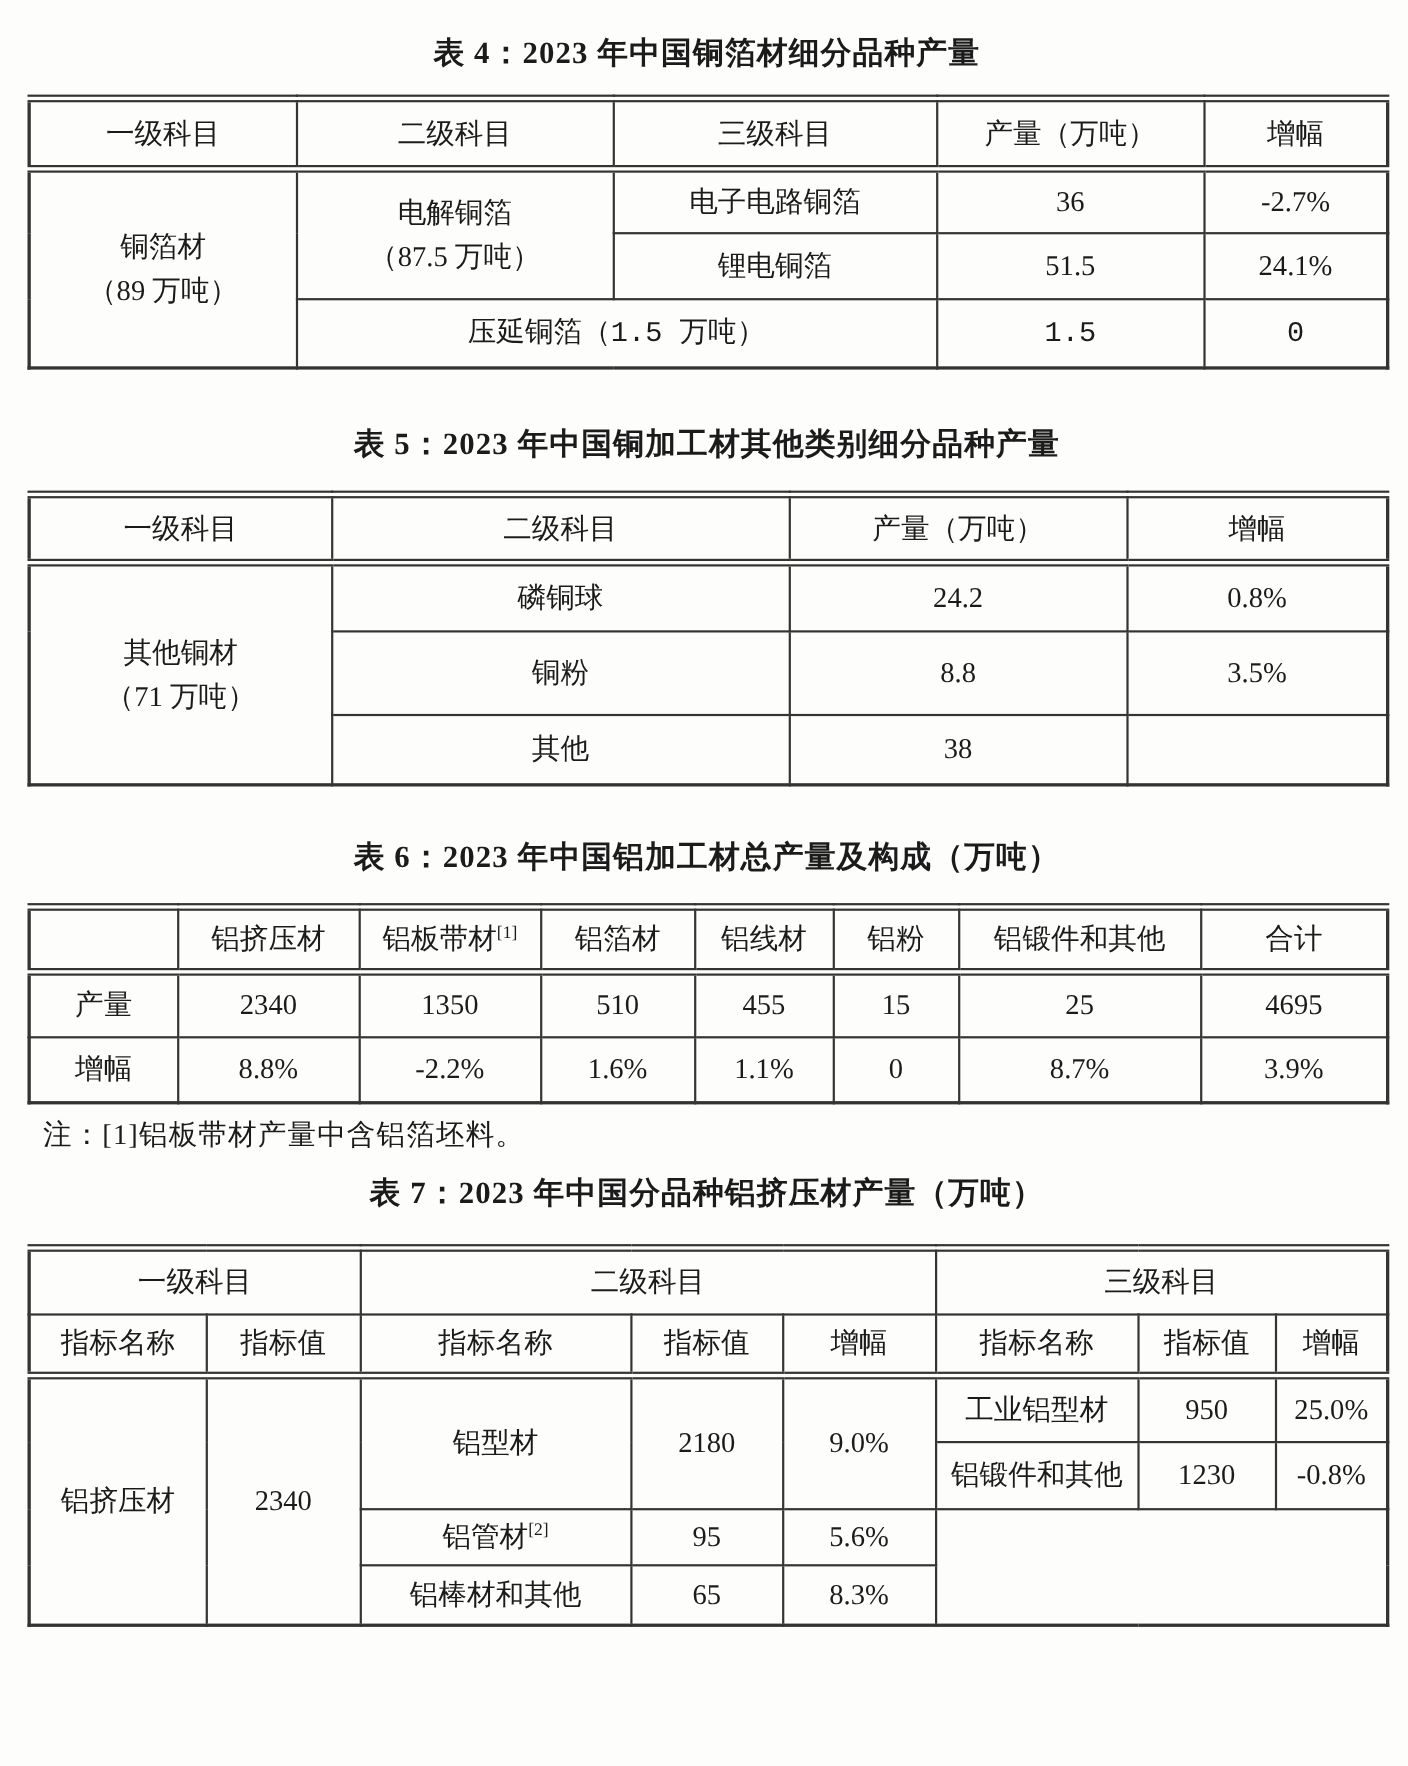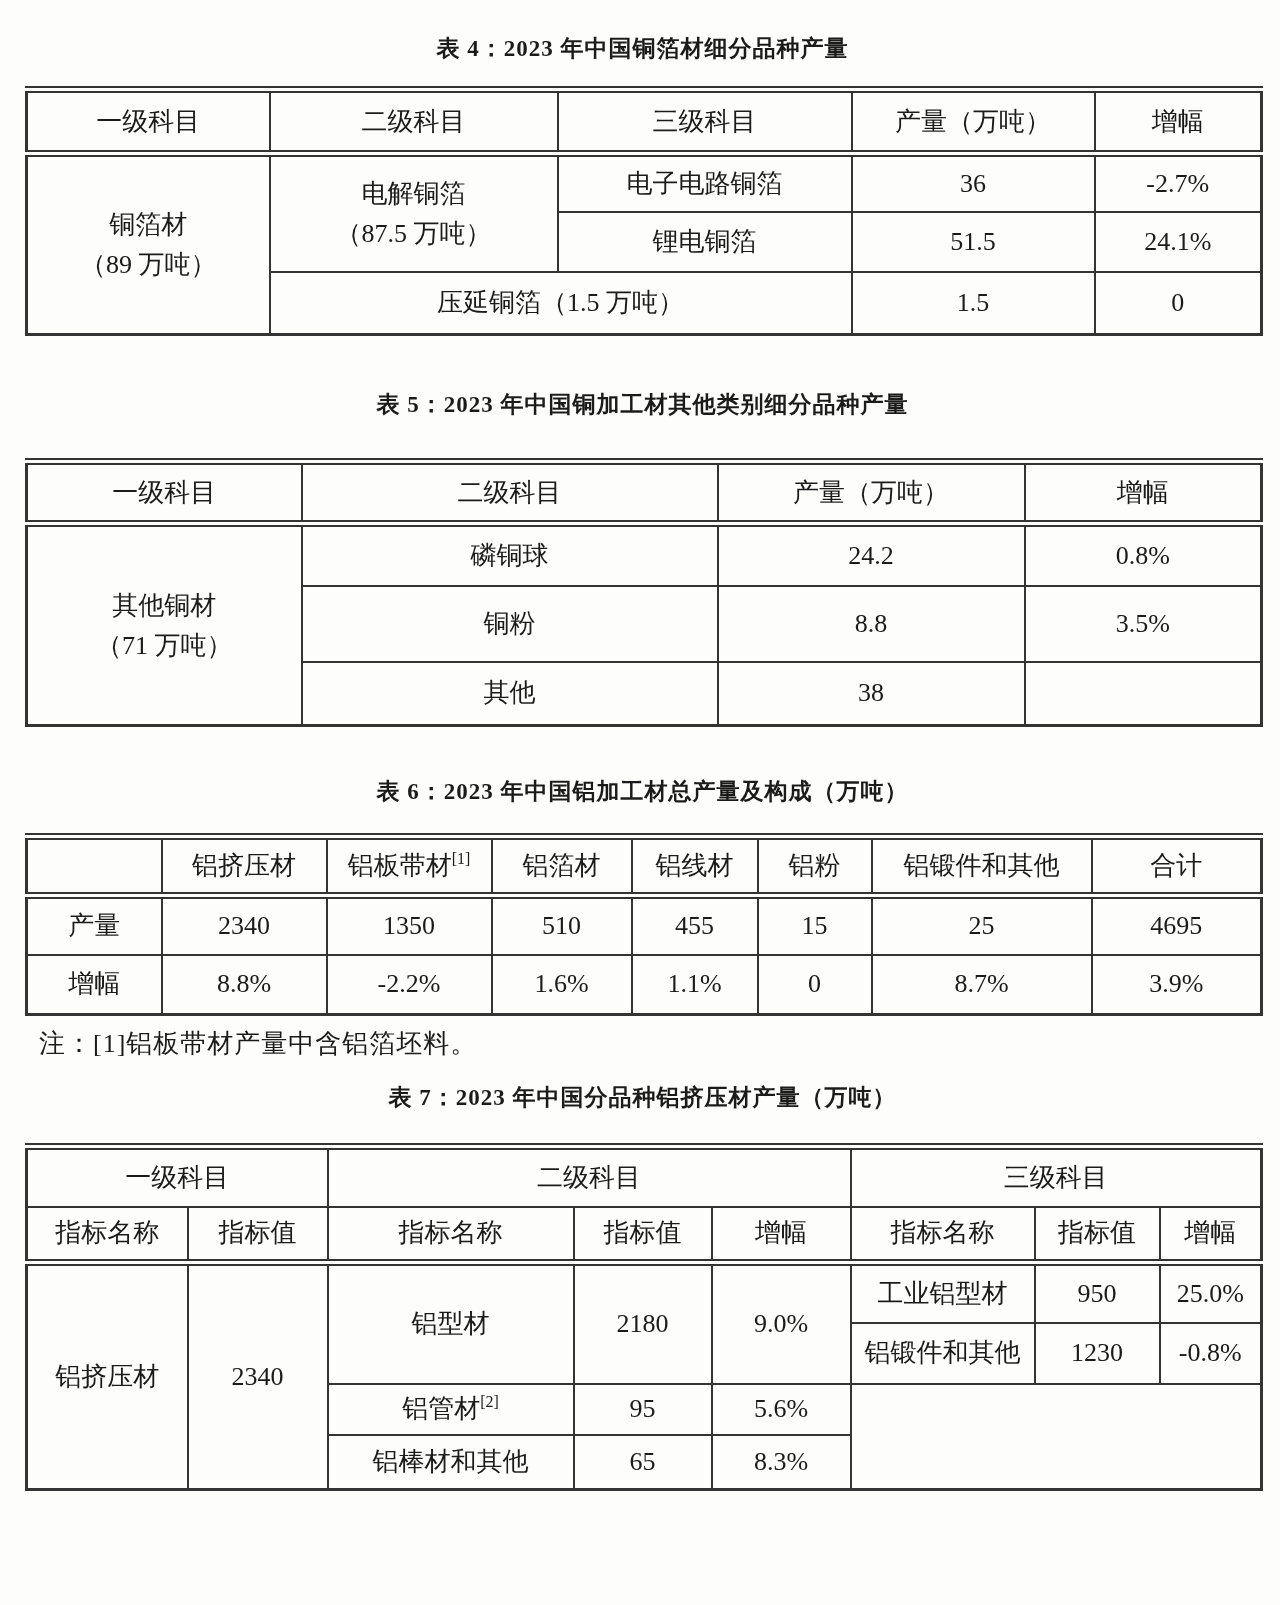--- a/index.html
+++ b/index.html
@@ -14,29 +14,29 @@
     color:var(--txt);
     font-family:"Liberation Serif","DejaVu Serif",serif;
     -webkit-font-smoothing:antialiased;
   }
   .sheet{
     box-sizing:border-box;
     width:1280px;
     padding:16px 20px 40px 25px;
   }
   .tbl-title{
-    font-size:23px;
+    font-size:28px;
     font-weight:bold;
     text-align:center;
     line-height:34px;
     width:1235px;
     letter-spacing:1px;
   }
   #t4-title{margin:16px 0 20px;}
-  #t5-title{margin:52px 0 36px;}
+  #t5-title{margin:52px 0 24px;}
   #t6-title{margin:48px 0 24px;}
   #t7-title{margin:22px 0 28px;}
   table{
     border-collapse:collapse;
     table-layout:fixed;
     width:1235px;
     border:3px solid var(--bc);
     border-top:7px double var(--bc);
   }
   th,td{
@@ -57,21 +57,21 @@
     font-size:26px;
     line-height:30px;
     margin:13px 0 0 14px;
     letter-spacing:1px;
   }
   #note2{margin-top:17px;}
   
   #t4 tr:nth-child(1){height:64px;}
   #t4 tr:nth-child(2){height:58px;}
   #t4 tr:nth-child(3){height:60px;}
-  #t4 tr:nth-child(4){height:63px;}
+  #t4 tr:nth-child(4){height:63px;font-family:Liberation Mono, monospace;}
   #t5 tr:nth-child(1){height:62px;}
   #t5 tr:nth-child(2){height:62px;}
   #t5 tr:nth-child(3){height:76px;margin-top:32px;}
   #t5 tr:nth-child(4){height:64px;}
   #t6 tr:nth-child(1){height:59px;}
   #t6 tr:nth-child(2){height:59px;}
   #t6 tr:nth-child(3){height:60px;}
   #t7 tr:nth-child(1){height:60px;}
   #t7 tr:nth-child(2){height:56px;}
   #t7 tr:nth-child(3){height:60px;}

